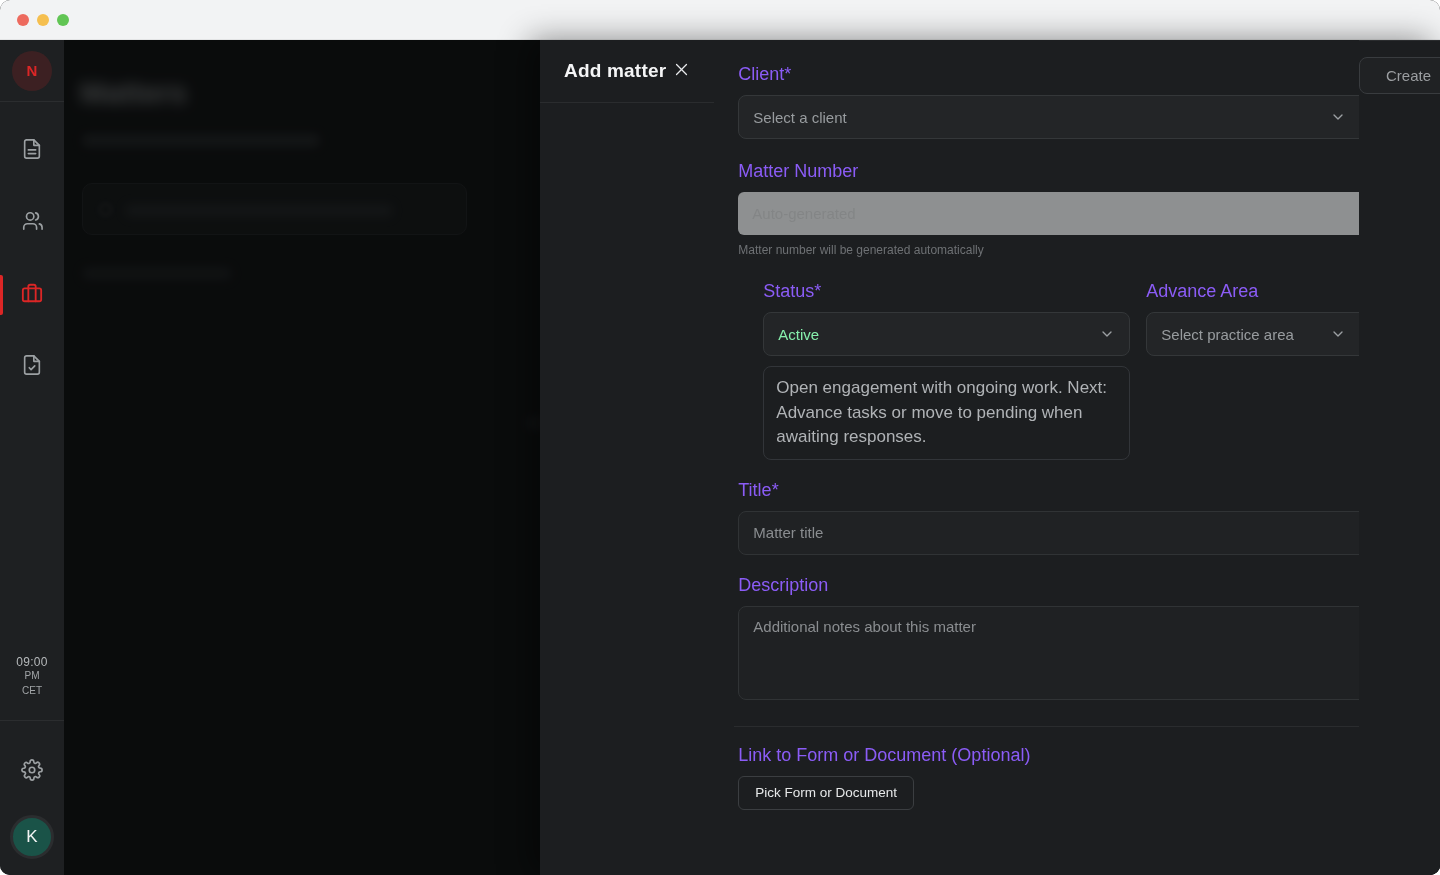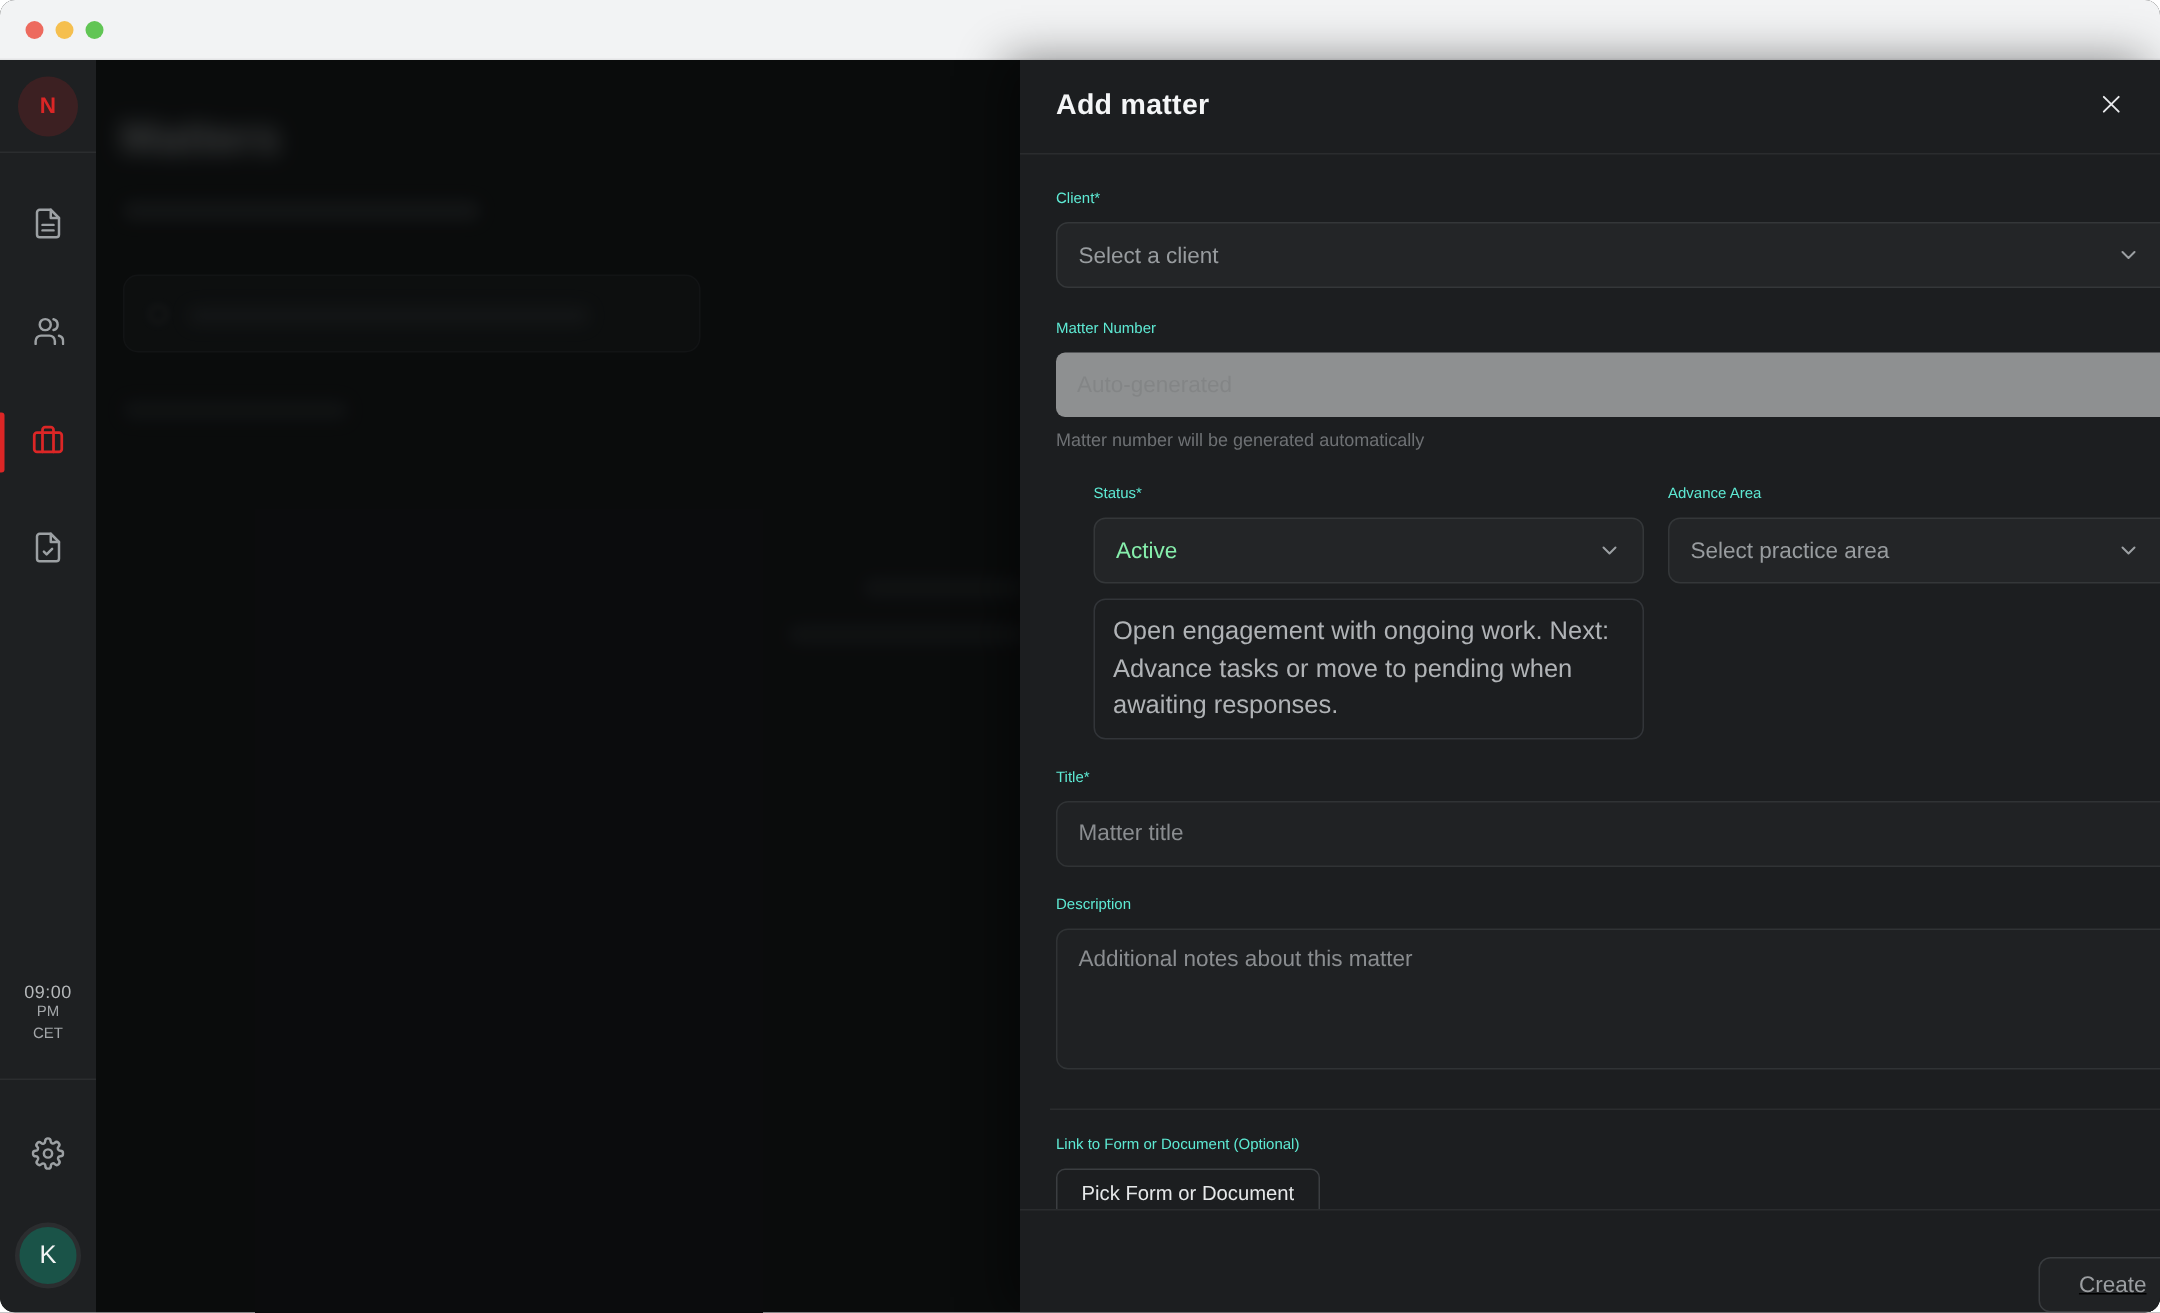--- a/index.html
+++ b/index.html
@@ -40,28 +40,28 @@
   .blur-sub { left:18px; top:94px; width:238px; height:13px; }
   .blur-search { position:absolute; left:18px; top:143px; width:385px; height:52px; border:1px solid #242628; border-radius:10px; background:#191b1c; }
   .blur-search-icon { position:absolute; left:16px; top:19px; width:13px; height:13px; border:2px solid #3a3d3f; border-radius:50%; filter:blur(2px); opacity:.6; }
   .blur-search-text { position:absolute; left:42px; top:20px; width:268px; height:13px; border-radius:7px; background:#333638; filter:blur(5px); opacity:.55; }
   .blur-count { left:18px; top:227px; width:150px; height:13px; background:#2c2f31; }
   .blur-empty-1 { left:511px; top:345px; width:110px; height:14px; background:#34373a; opacity:.4; }
   .blur-empty-2 { left:461px; top:376px; width:160px; height:14px; background:#34373a; opacity:.4; }
   .dim-overlay { position:absolute; inset:0; background:rgba(4,5,6,0.55); }
 
   
-  .drawer { position:absolute; top:0; right:0; width:760px; height:835px; background:#1c1e20; display:flex; flex-direction:column; box-shadow:-10px 0 30px rgba(0,0,0,.45); z-index:5; }
+  .drawer { position:absolute; top:0; right:0; width:900px; height:835px; background:#1c1e20; display:flex; flex-direction:row; box-shadow:-10px 0 30px rgba(0,0,0,.45); z-index:5; }
   .drawer-header { height:63px; flex-shrink:0; border-bottom:1px solid #2a2c2e; display:flex; align-items:center; justify-content:space-between; padding:0 18px 0 24px; }
   .drawer-title { font-size:19px; font-weight:600; color:#f4f5f6; letter-spacing:.2px; }
   .close-btn { width:30px; height:30px; display:flex; align-items:center; justify-content:center; background:none; border:none; color:#e8eaec; cursor:pointer; }
   .close-btn svg { width:17px; height:17px; }
 
   .drawer-form { flex:1; padding:24px 0 0 24px; overflow:hidden; }
-  .field-label { display:block; font-size:10px; color:#5eead4; margin-bottom:10px; }
+  .field-label { display:block; font-size:18px; color:#8b5cf6; margin-bottom:10px; }
   .select-box { position:relative; height:44px; background:#232527; border:1px solid #343739; border-radius:8px; display:flex; align-items:center; padding:0 14px; cursor:pointer; }
   .select-box .chev { position:absolute; right:14px; top:50%; transform:translateY(-50%); color:#9ca0a3; display:flex; }
   .select-box .chev svg { width:16px; height:16px; }
   .full { margin-right:-14px; }
   .full .chev { right:26px; }
   .select-placeholder { font-size:15px; color:#989c9f; }
   .select-value { font-size:15px; color:#86efac; }
 
   .group-client { margin-bottom:22px; }
   .disabled-input { height:43px; background:#8e9091; border-radius:6px; display:flex; align-items:center; padding:0 14px; margin-right:-14px; }
@@ -80,21 +80,21 @@
   .text-input::placeholder { color:#8a8d90; }
   .group-title { margin-bottom:20px; margin-right:-14px; }
   .group-desc { margin-right:-14px; }
   .textarea { width:100%; height:94px; background:#1f2123; border:1px solid #303335; border-radius:8px; padding:11px 14px; font-size:15px; color:#e8e9ea; font-family:"Liberation Sans",sans-serif; outline:none; resize:none; display:block; }
   .textarea::placeholder { color:#8a8d90; }
 
   .form-divider { border:none; border-top:1px solid #2a2c2e; margin:26px 0 0 -4px; margin-right:-14px; }
   .group-link { margin-top:18px; }
   .pick-btn { height:34px; padding:0 16px; background:transparent; border:1px solid #3b3e41; border-radius:6px; color:#e6e8e9; font-size:13.5px; font-family:"Liberation Sans",sans-serif; cursor:pointer; }
 
-  .drawer-footer { flex-shrink:0; height:69px; border-top:1px solid #2a2c2e; display:flex; align-items:flex-end; justify-content:flex-end;text-decoration:underline; }
+  .drawer-footer { flex-shrink:0; height:69px; border-top:1px solid #2a2c2e; display:flex; align-items:center; justify-content:flex-end; }
   .create-btn { height:37px; padding:0 26px; margin-right:-18px; background:#202224; border:1px solid #393c3f; border-radius:8px; color:#9b9ea1; font-size:15px; font-family:"Liberation Sans",sans-serif; cursor:pointer; }
 </style>
 </head>
 <body>
 
 <div class="window">
 
   <div class="titlebar">
     <span class="light red"></span>
     <span class="light yellow"></span>

